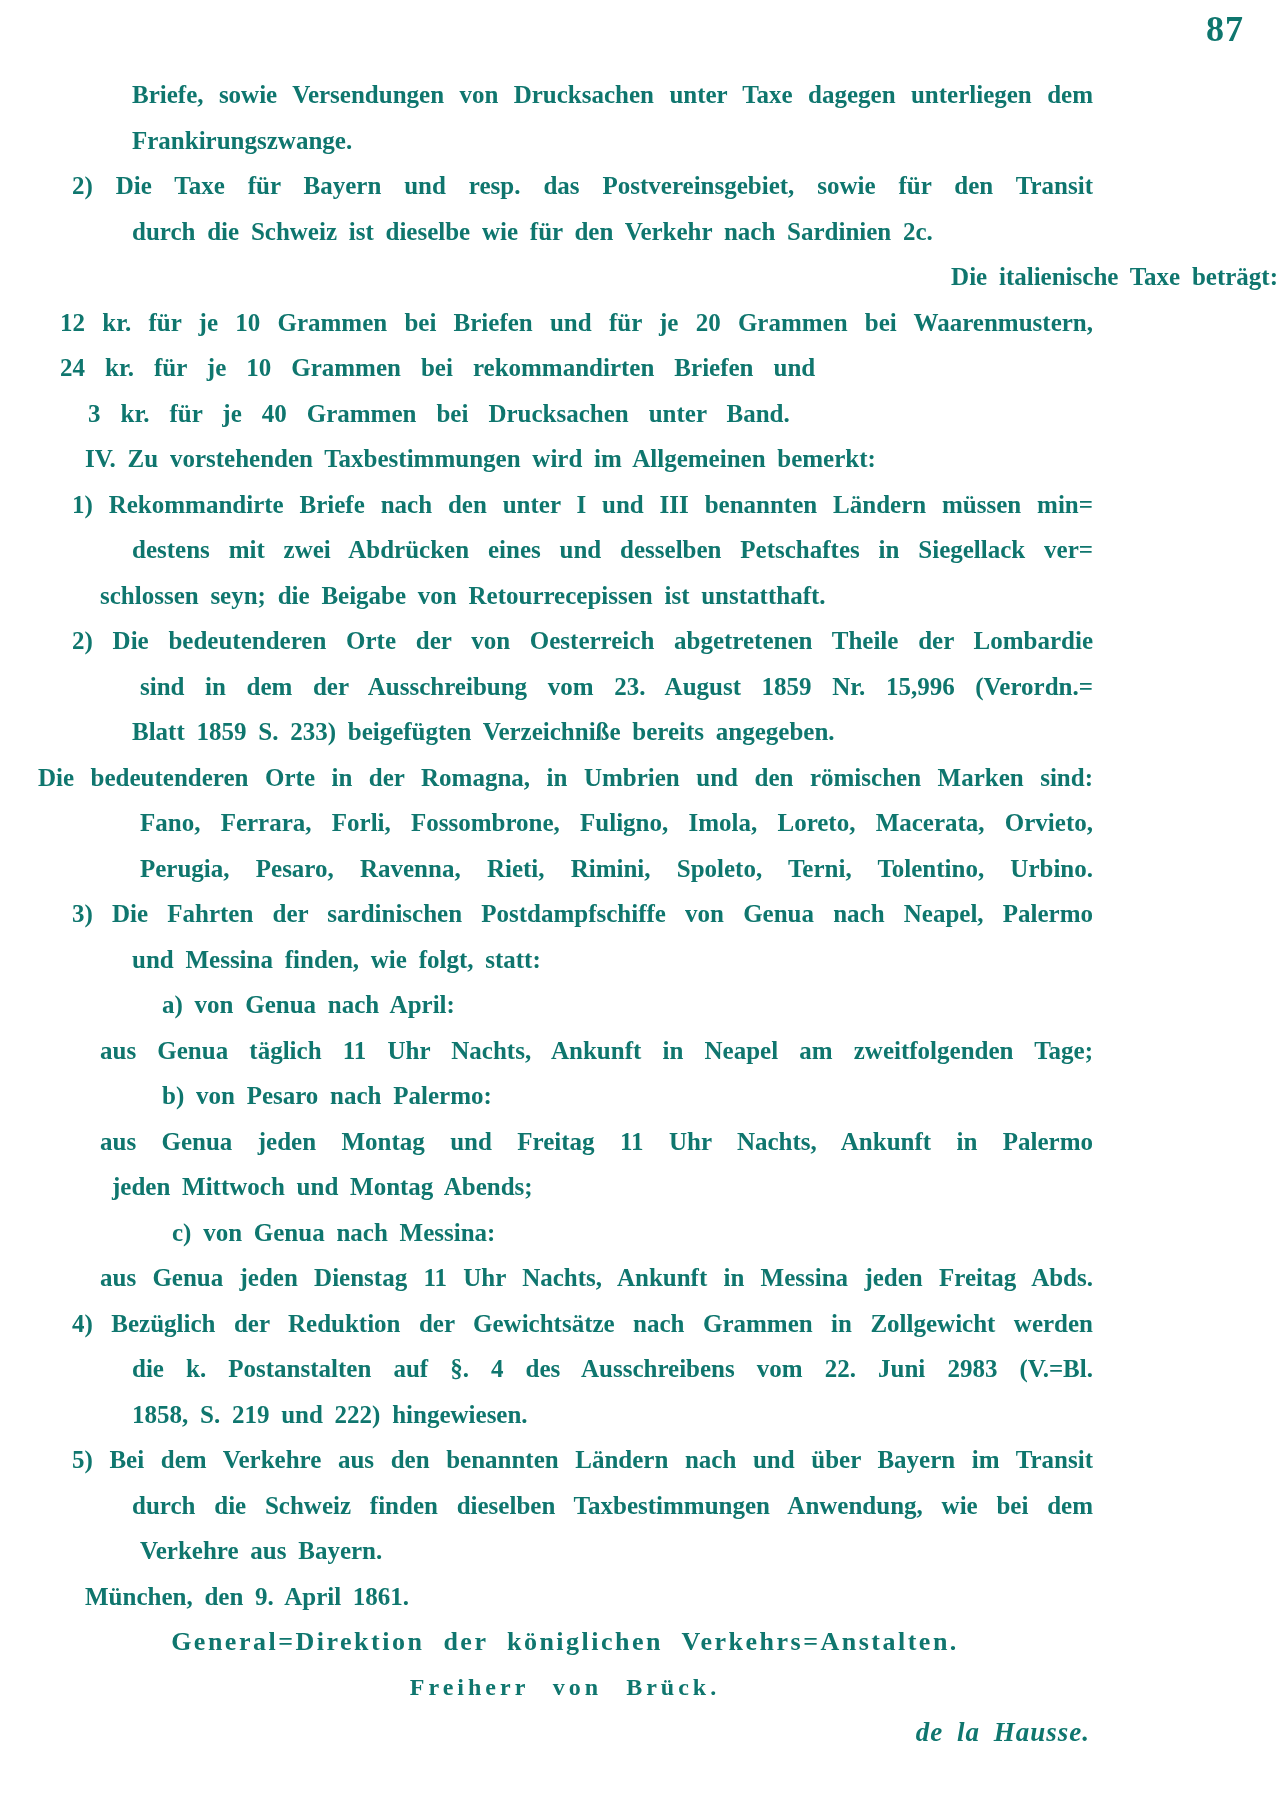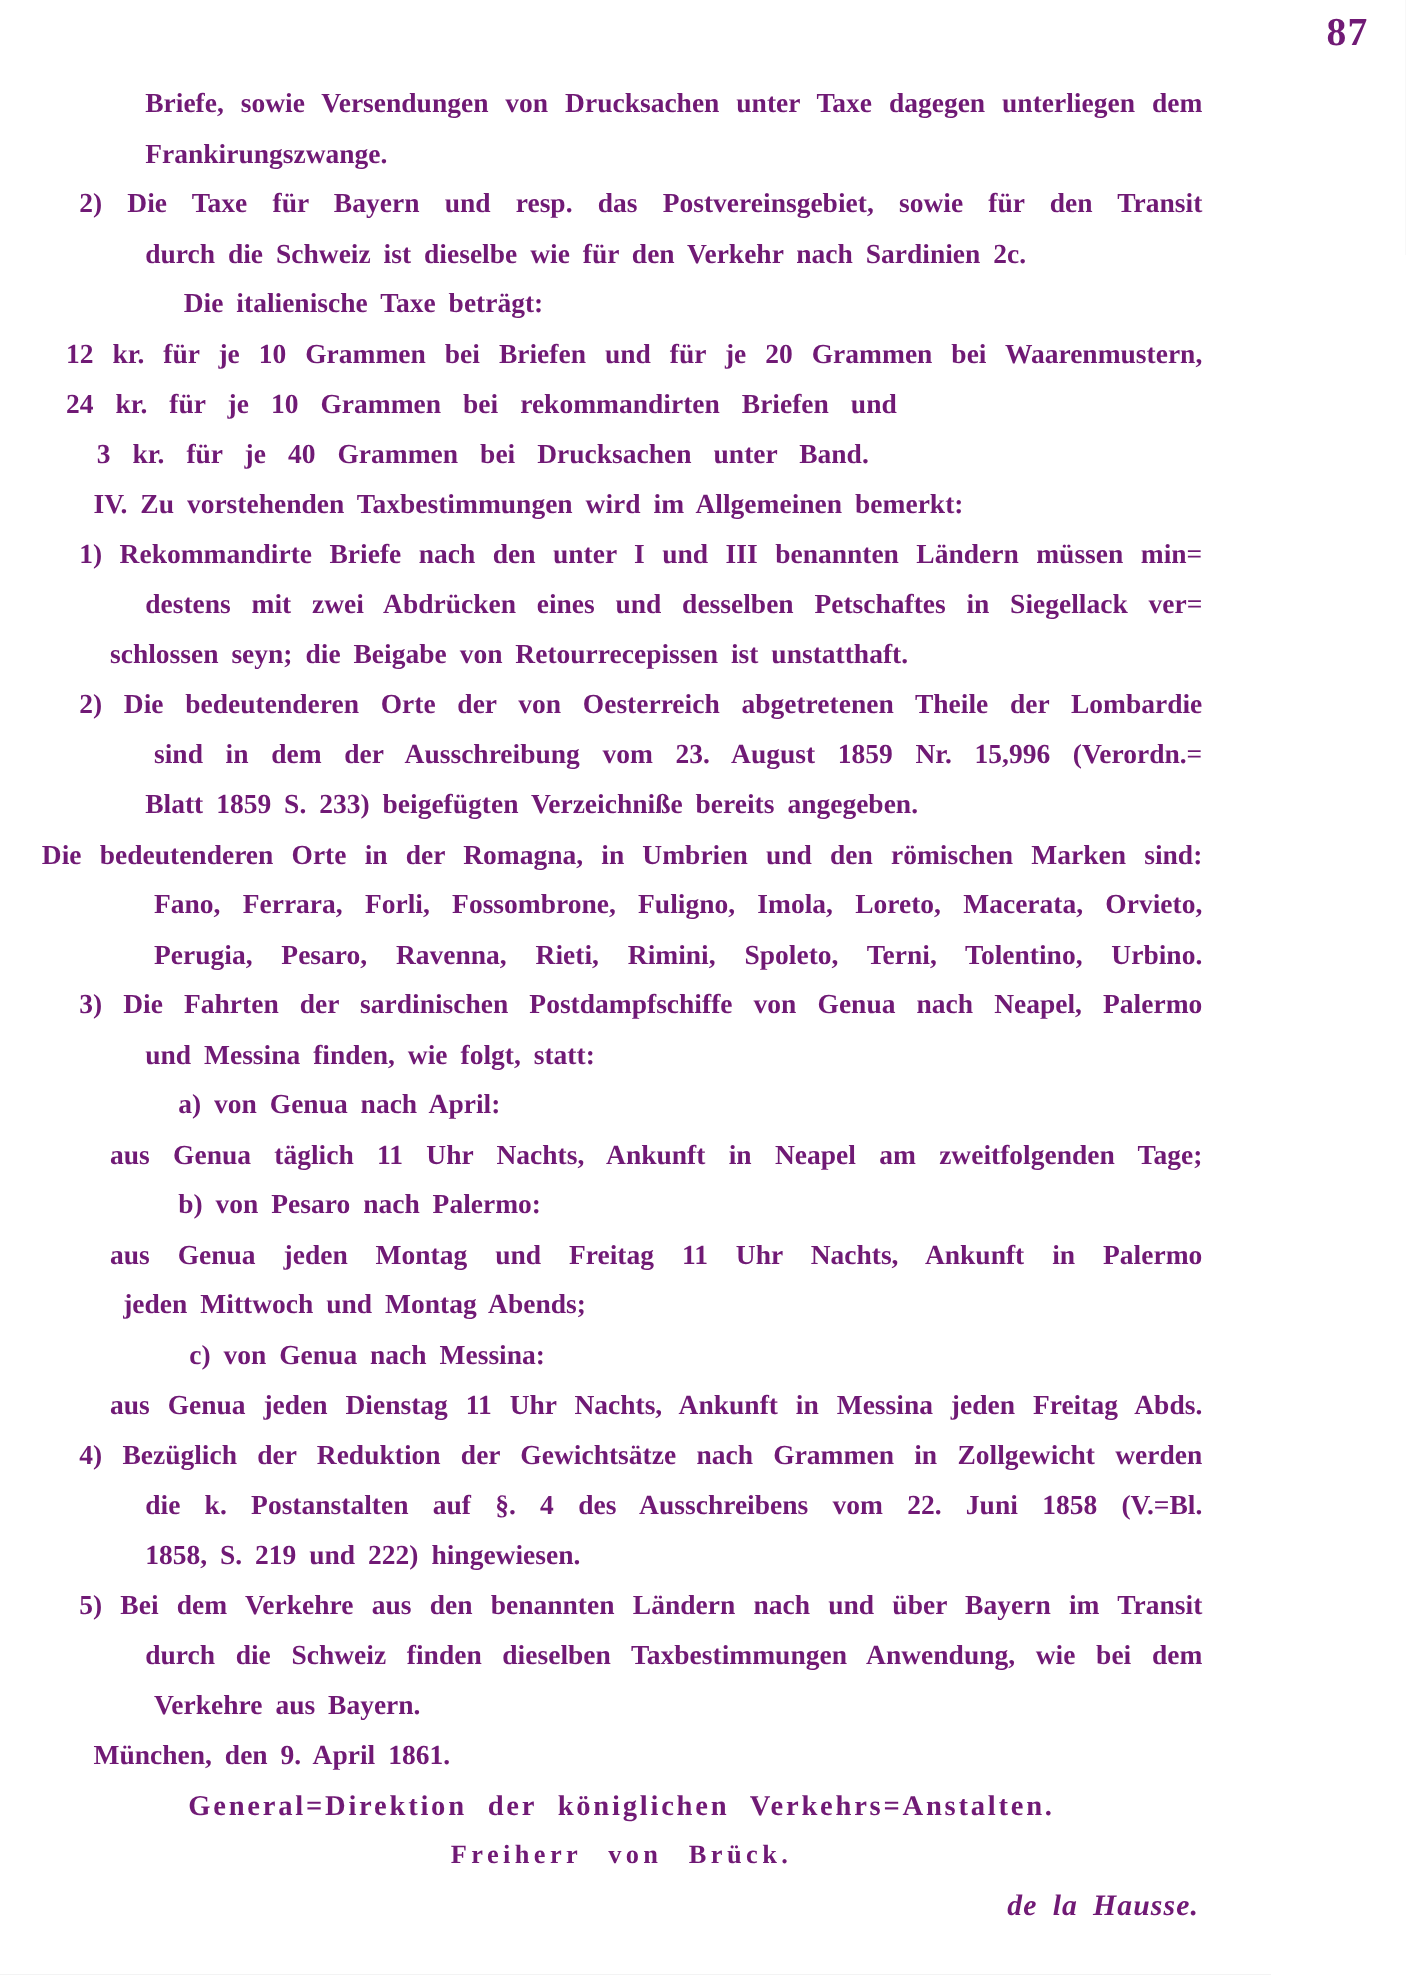--- a/index.html
+++ b/index.html
@@ -1,20 +1,20 @@
 <!DOCTYPE html>
 <html><head>
 <meta charset="utf-8">
 <style>
   html,body{margin:0;padding:0;background:#e9e9e9;}
   .page{
     position:relative;
     width:1278px;height:1795px;
     background:#ffffff;
-    color:#701a75;
+    color:#0f766e;
     font-family:"Liberation Serif","DejaVu Serif",serif;
     font-weight:700;
     overflow:hidden;
   }
   .pageno{
     position:absolute;top:8px;right:34px;
     font-size:36px;letter-spacing:1px;
   }
   .docbody{
     position:absolute;top:72px;left:0;width:1278px;
@@ -39,21 +39,21 @@
   .pl38{padding-left:38px;}
   .pl60{padding-left:60px;}
   .pl72{padding-left:72px;}
   .pl85{padding-left:85px;}
   .pl88{padding-left:88px;}
   .pl100{padding-left:100px;}
   .pl112{padding-left:112px;}
   .pl132{padding-left:132px;}
   .pl140{padding-left:140px;}
   .pl162{padding-left:162px;}
-  .pl167{padding-left:167px;}
+  .pl167{padding-left:167px;text-align:right;}
   .pl172{padding-left:172px;}
   .pl205{padding-left:205px;}
   
   .sig-authority{
     text-align:center;padding-right:148px;
     font-size:26px;letter-spacing:2.5px;word-spacing:10px;
   }
   .sig-name{
     text-align:center;padding-right:148px;
     font-size:24px;letter-spacing:4px;word-spacing:14px;
@@ -91,21 +91,21 @@
     <div class="ln pl72 j">3) Die Fahrten der sardinischen Postdampfschiffe von Genua nach Neapel, Palermo</div>
     <div class="ln pl132">und Messina finden, wie folgt, statt:</div>
     <div class="ln pl162">a) von Genua nach April:</div>
     <div class="ln pl100 j">aus Genua täglich 11 Uhr Nachts, Ankunft in Neapel am zweitfolgenden Tage;</div>
     <div class="ln pl162">b) von Pesaro nach Palermo:</div>
     <div class="ln pl100 j">aus Genua jeden Montag und Freitag 11 Uhr Nachts, Ankunft in Palermo</div>
     <div class="ln pl112">jeden Mittwoch und Montag Abends;</div>
     <div class="ln pl172">c) von Genua nach Messina:</div>
     <div class="ln pl100 j">aus Genua jeden Dienstag 11 Uhr Nachts, Ankunft in Messina jeden Freitag Abds.</div>
     <div class="ln pl72 j">4) Bezüglich der Reduktion der Gewichtsätze nach Grammen in Zollgewicht werden</div>
-    <div class="ln pl132 j">die k. Postanstalten auf §. 4 des Ausschreibens vom 22. Juni 1858 (V.=Bl.</div>
+    <div class="ln pl132 j">die k. Postanstalten auf §. 4 des Ausschreibens vom 22. Juni 2983 (V.=Bl.</div>
     <div class="ln pl132">1858, S. 219 und 222) hingewiesen.</div>
     <div class="ln pl72 j">5) Bei dem Verkehre aus den benannten Ländern nach und über Bayern im Transit</div>
     <div class="ln pl132 j">durch die Schweiz finden dieselben Taxbestimmungen Anwendung, wie bei dem</div>
     <div class="ln pl140">Verkehre aus Bayern.</div>
     <div class="ln pl85">München, den 9. April 1861.</div>
     <div class="ln sig-authority">General=Direktion der königlichen Verkehrs=Anstalten.</div>
     <div class="ln sig-name">Freiherr von Brück.</div>
     <div class="ln sig-counter">de la Hausse.</div>
   </div>
 </div>

